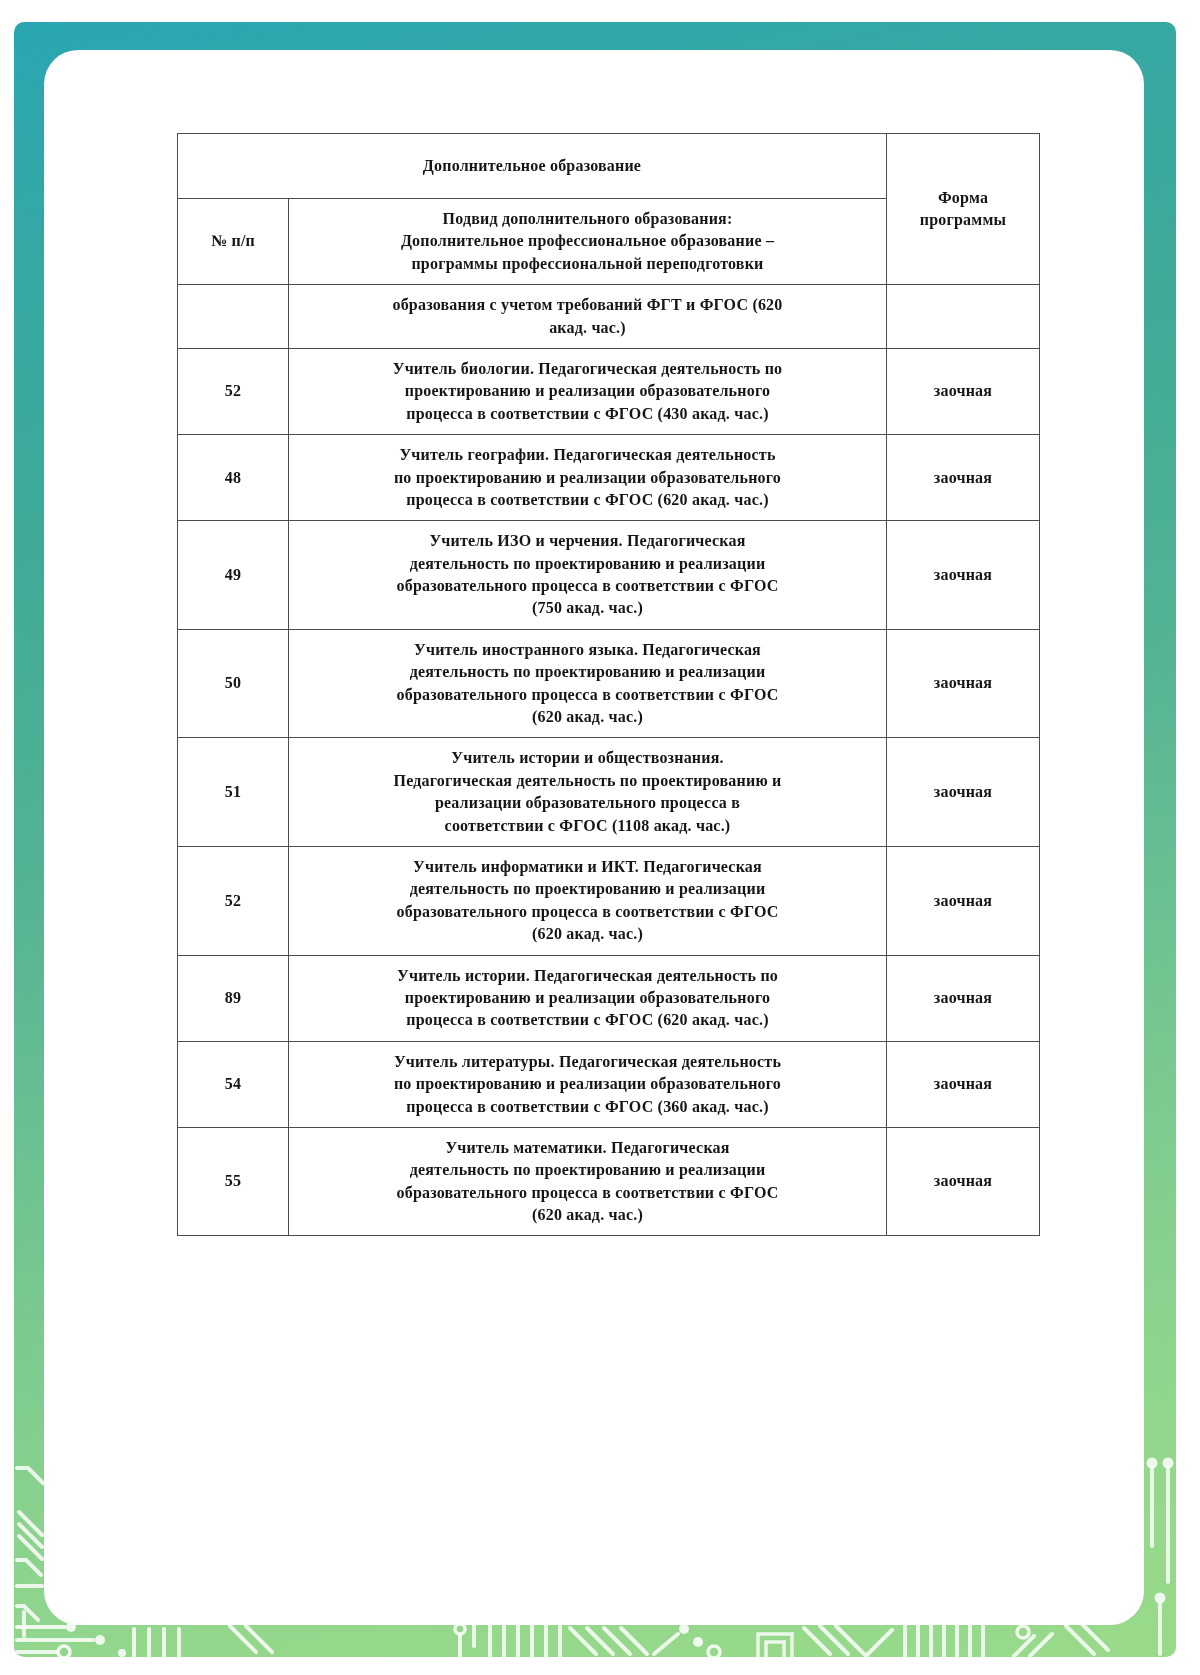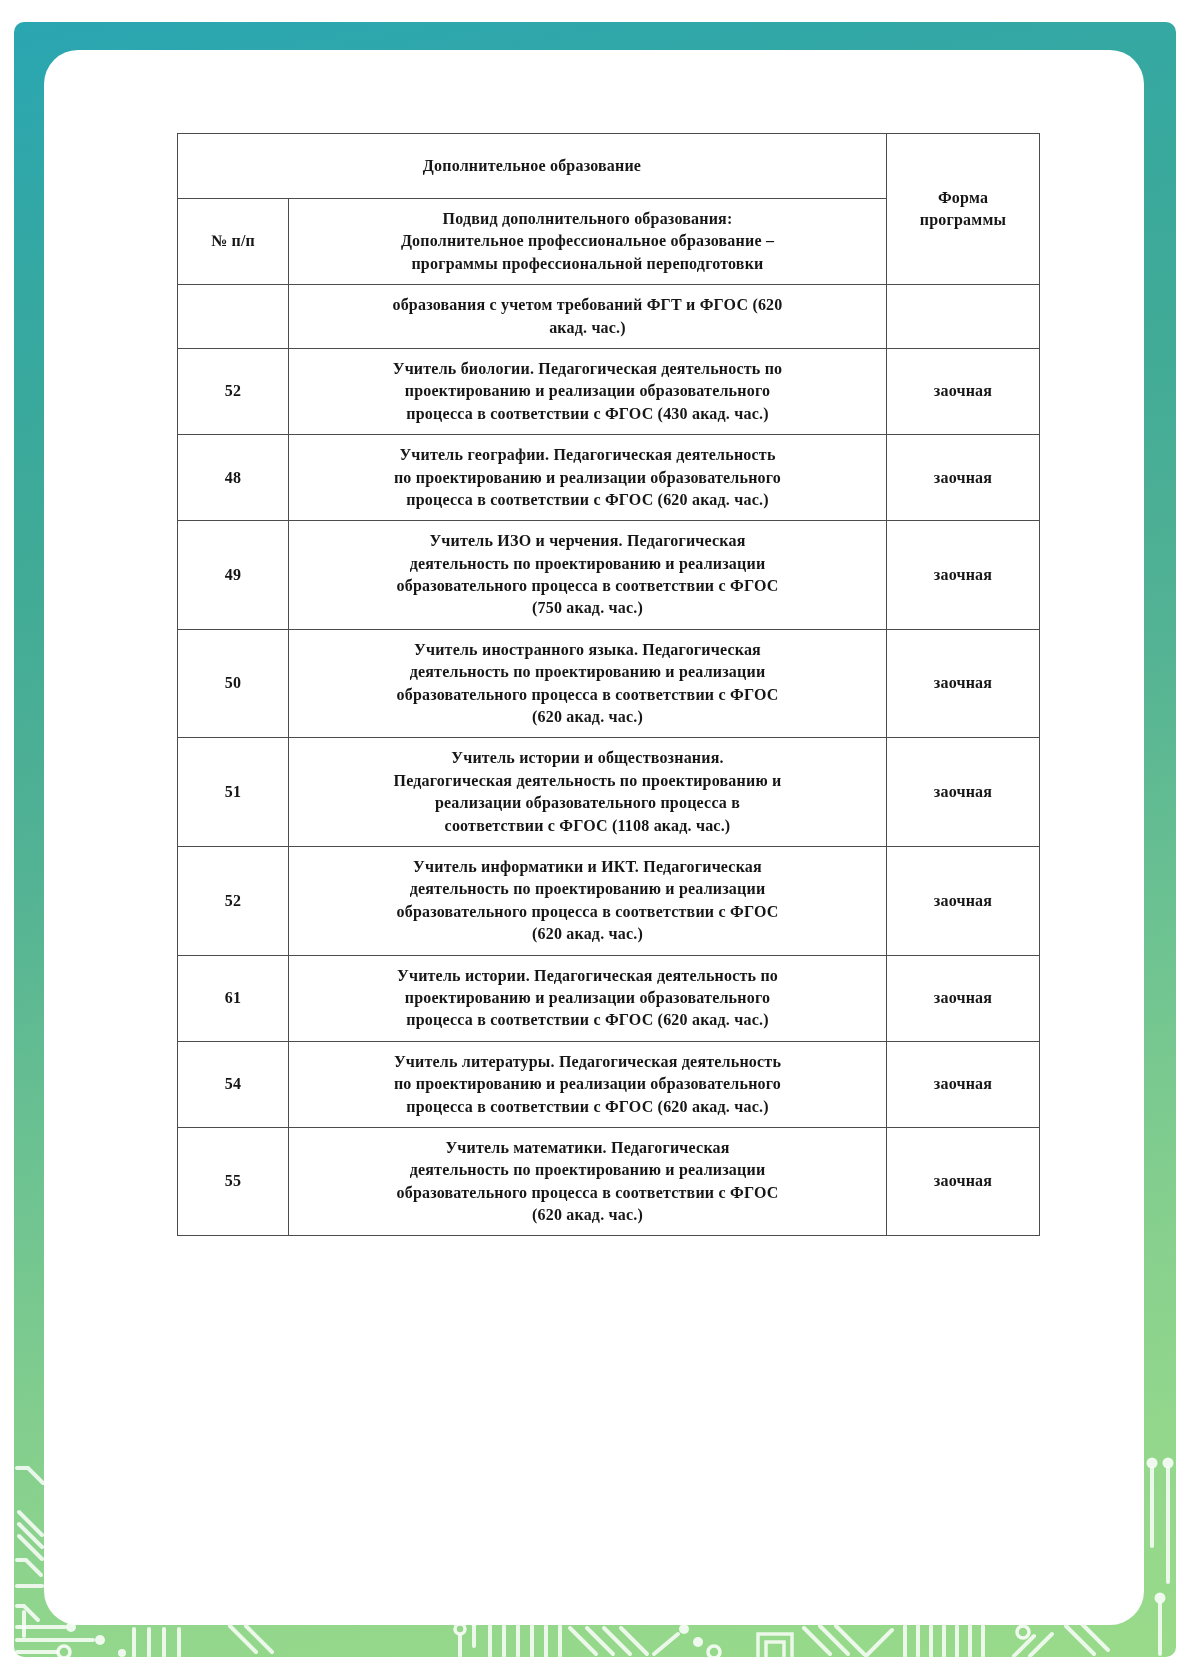--- a/index.html
+++ b/index.html
@@ -182,32 +182,32 @@
   <tr>
     <td>52</td>
     <td class="multiline">Учитель информатики и ИКТ. Педагогическая
 деятельность по проектированию и реализации
 образовательного процесса в соответствии с ФГОС
 (620 акад. час.)</td>
     <td>заочная</td>
   </tr>
 
   <tr>
-    <td>61</td>
+    <td>89</td>
     <td class="multiline">Учитель истории. Педагогическая деятельность по
 проектированию и реализации образовательного
 процесса в соответствии с ФГОС (620 акад. час.)</td>
     <td>заочная</td>
   </tr>
 
   <tr>
     <td>54</td>
     <td class="multiline">Учитель литературы. Педагогическая деятельность
 по проектированию и реализации образовательного
-процесса в соответствии с ФГОС (620 акад. час.)</td>
+процесса в соответствии с ФГОС (360 акад. час.)</td>
     <td>заочная</td>
   </tr>
 
   <tr>
     <td>55</td>
     <td class="multiline">Учитель математики. Педагогическая
 деятельность по проектированию и реализации
 образовательного процесса в соответствии с ФГОС
 (620 акад. час.)</td>
     <td>заочная</td>

